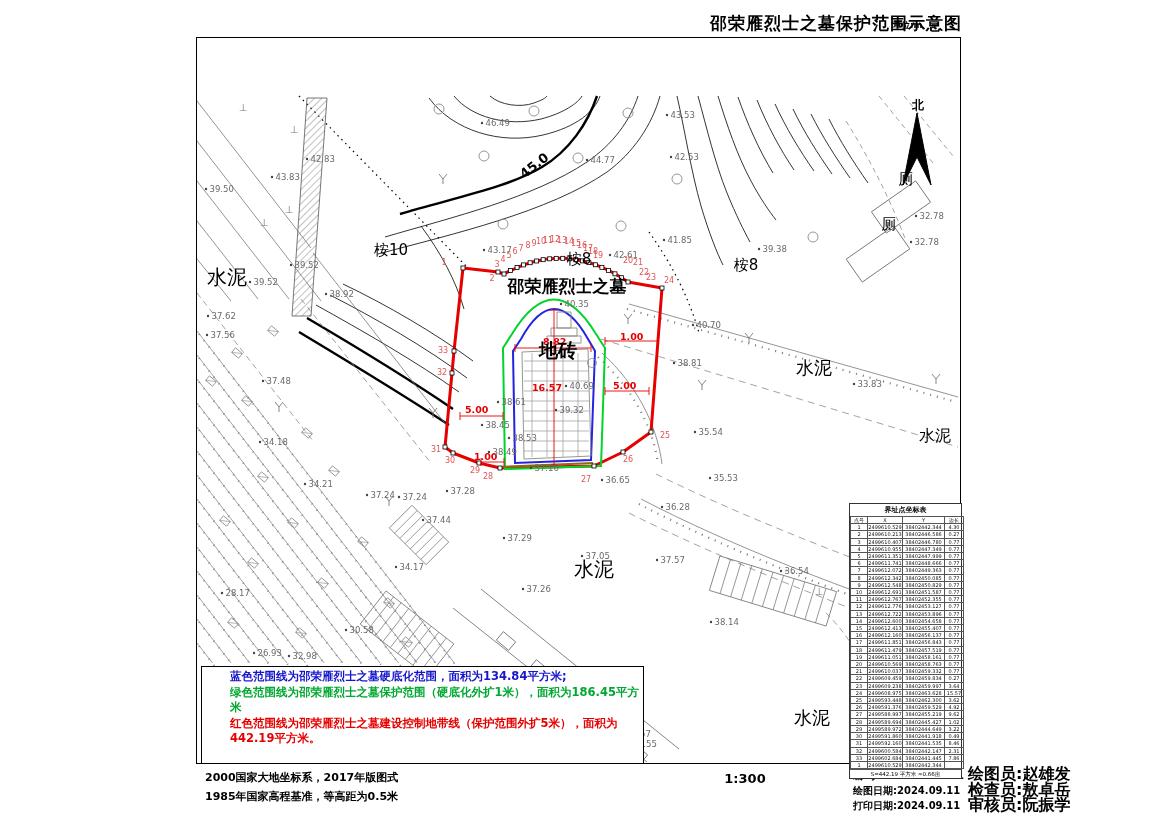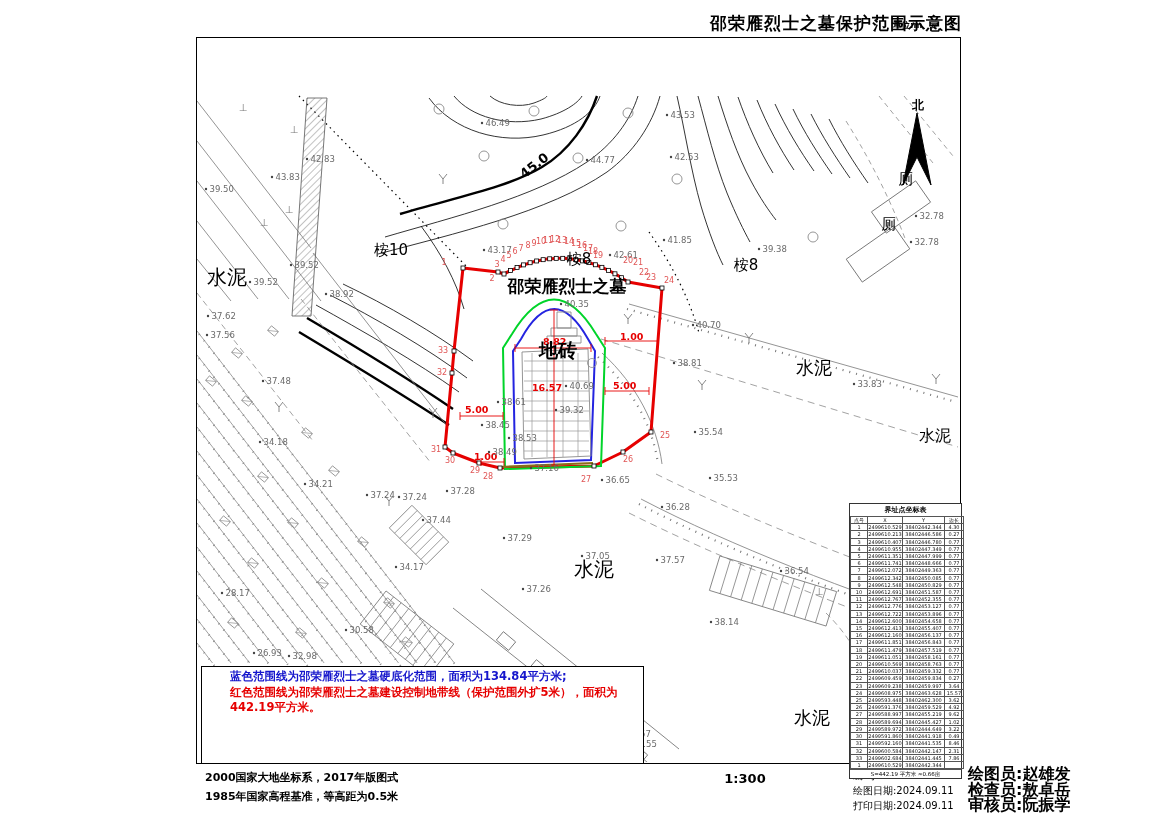--- a/index.html
+++ b/index.html
@@ -12,21 +12,21 @@
   svg{display:block;}
   .notes-box{position:absolute;left:201px;top:666px;width:443px;height:98px;border:1.5px solid #000;box-sizing:border-box;background:#fff;font-size:11.5px;font-weight:bold;line-height:15.5px;padding:2px 4px 0 10px;z-index:5;}
   .notes-box .note-item{padding-left:18px;}
   .coord-table{position:absolute;left:849px;top:503px;width:113px;background:#fff;border:1px solid #333;box-sizing:border-box;z-index:4;}
   .coord-table .tbl-title{text-align:center;font-size:7px;font-weight:bold;padding:1px 0;}
   table{border-collapse:collapse;width:100%;table-layout:fixed;}
   th,td{border:0.5px solid #555;font-size:5px;padding:0;text-align:center;height:6.2px;line-height:6.2px;overflow:hidden;white-space:nowrap;font-weight:normal;color:#111;}
   .tbl-footer{font-size:5.5px;text-align:center;border-top:0.5px solid #555;line-height:8px;}
   .footer-datum{position:absolute;left:205px;top:768px;font-size:11px;font-weight:bold;line-height:19px;color:#000;}
   .footer-scale{position:absolute;left:690px;top:771px;width:110px;text-align:center;font-size:13px;font-weight:bold;color:#000;}
-  .footer-serial{position:absolute;left:853px;top:768px;font-size:10px;font-weight:normal;line-height:15px;color:#000;}
+  .footer-serial{position:absolute;left:853px;top:768px;font-size:10px;font-weight:bold;line-height:15px;color:#000;}
   .footer-staff{position:absolute;left:968px;top:766px;font-size:16px;font-weight:bold;line-height:15.5px;color:#000;}
 </style>
 </head>
 <body>
 
 <div class="title">邵荣雁烈士之墓保护范围示意图</div>
 <div class="unit-note">单位:m、㎡</div>
 
 <div class="frame">
   <div class="map-wrap">
@@ -488,20 +488,21 @@
         <text x="917" y="108" font-size="12" fill="#000" text-anchor="middle" font-weight="bold">北</text>
         <text x="536" y="168" font-size="13" fill="#000" text-anchor="middle" font-weight="bold" transform="rotate(-38 536 168)">45.0</text>
         <path d="M 916,112 L 902,184 L 916,156 L 930,184 Z" fill="#000" stroke="#000" stroke-width="1"></path>
       </svg>
   </div>
 </div>
 
 <div class="notes-box">
   <div id="notes-items">
       <div class="note-item" style="color: rgb(22, 22, 204);">蓝色范围线为邵荣雁烈士之墓硬底化范围，面积为134.84平方米;</div>
+      <div class="note-item" style="color: rgb(0, 168, 50);">绿色范围线为邵荣雁烈士之墓保护范围（硬底化外扩1米），面积为186.45平方米</div>
       <div class="note-item" style="color: rgb(230, 0, 0);">红色范围线为邵荣雁烈士之墓建设控制地带线（保护范围外扩5米），面积为442.19平方米。</div>
     </div>
 </div>
 
 <div class="coord-table">
   <div class="tbl-title">界址点坐标表</div>
   <table>
     <thead>
         <tr id="tbl-head">
           <th style="width: 16px;">点号</th>

